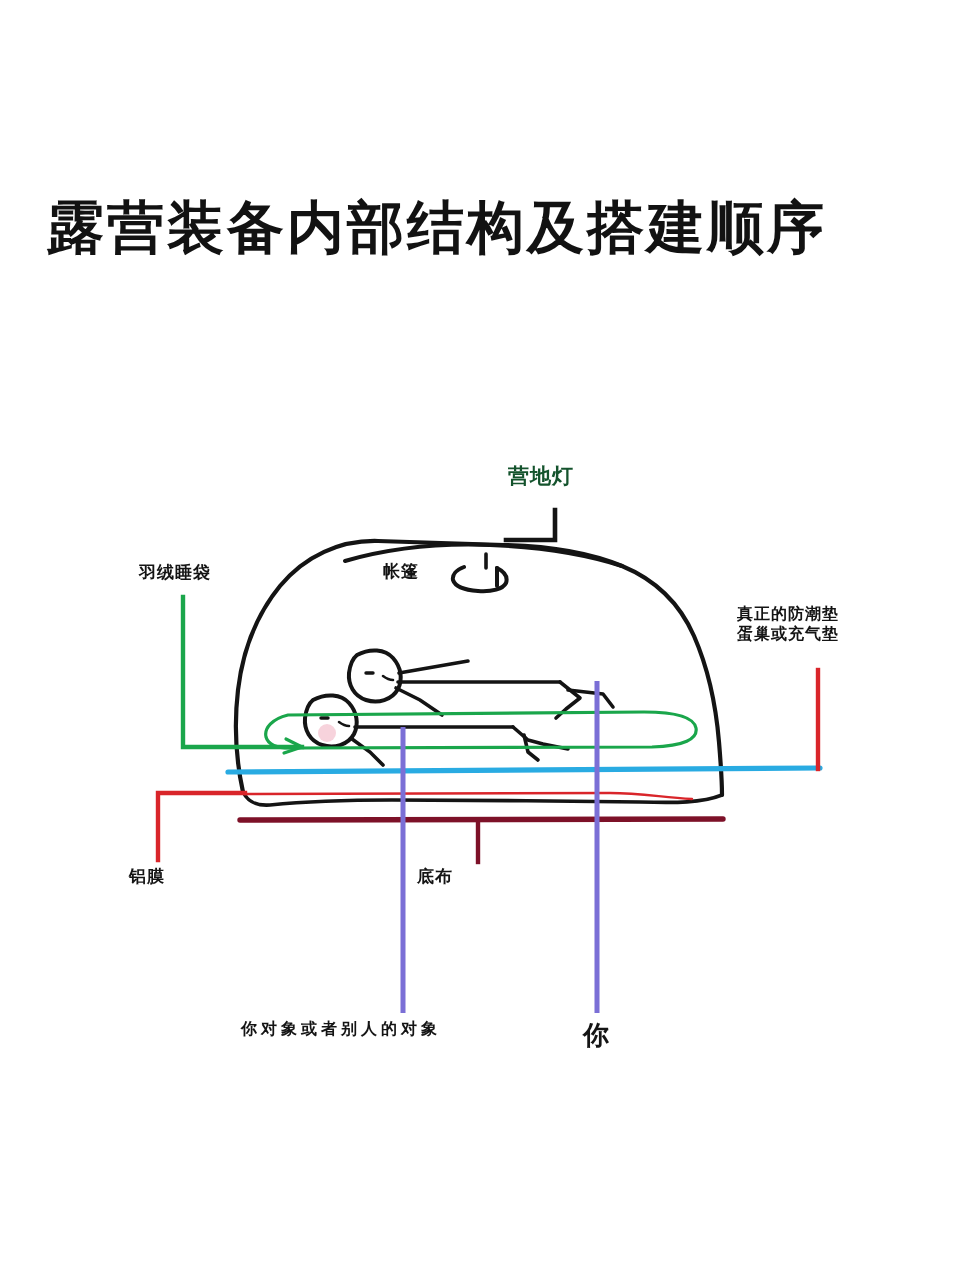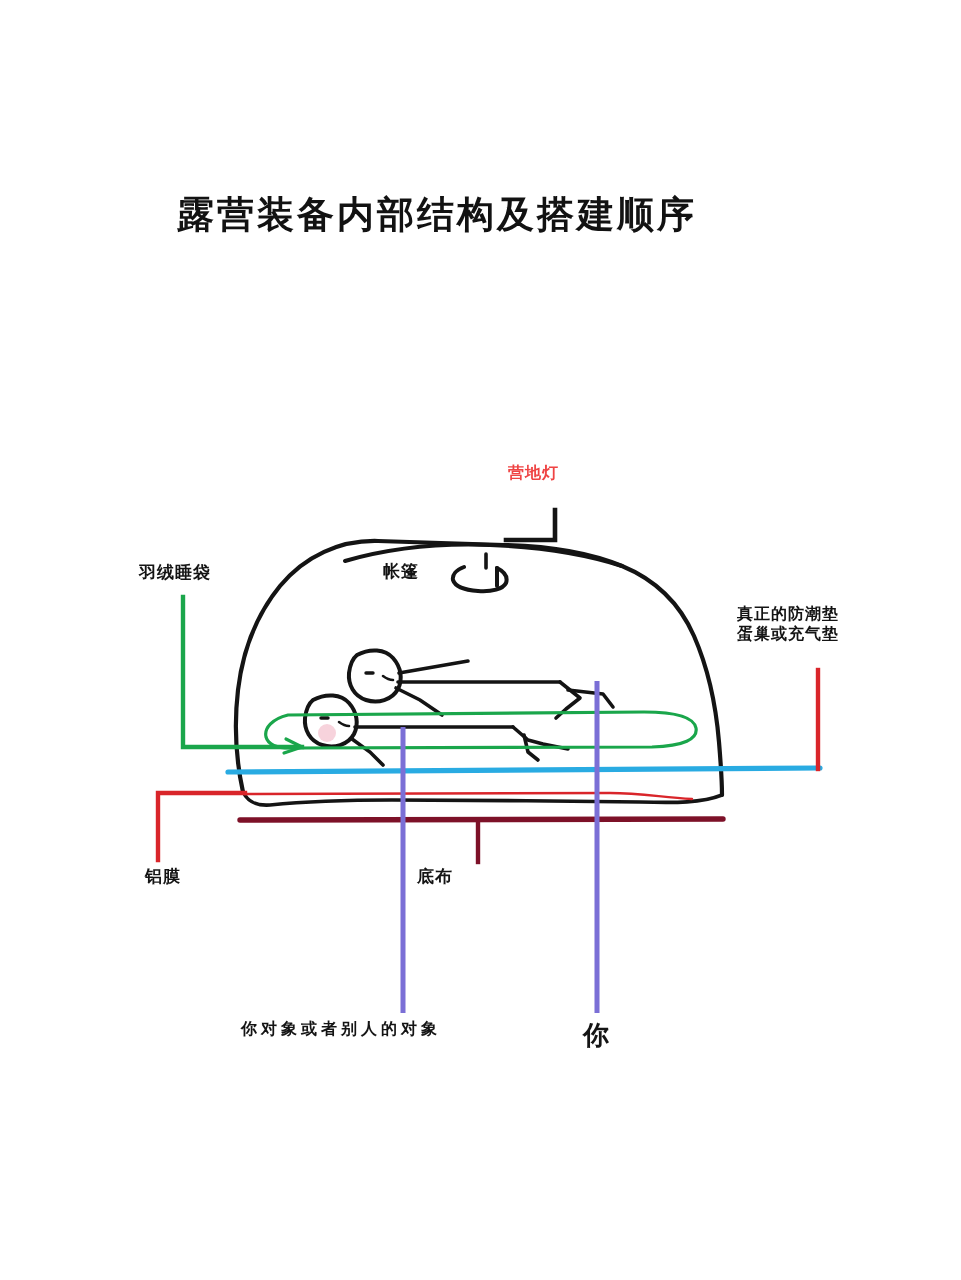--- a/index.html
+++ b/index.html
@@ -22,45 +22,45 @@
     height: 1280px;
   }
   .diagram-title {
     position: absolute;
     left: 0;
     top: 190px;
     width: 874px;
     text-align: center;
     font-family: "DejaVu Serif", "Liberation Serif", serif;
     font-weight: 700;
-    font-size: 37px;
+    font-size: 57px;
     letter-spacing: 3px;
     color: #121212;
     white-space: nowrap;
   }
   .lbl {
     position: absolute;
     font-family: "DejaVu Serif", "Liberation Serif", serif;
     font-weight: 700;
     font-size: 17px;
     color: #141414;
     letter-spacing: 1px;
     white-space: nowrap;
     line-height: 1.25;
   }
   .lbl-lamp {
     left: 508px;
     top: 463px;
-    color: #ef4444;
-    font-size: 16px;
+    color: #14532d;
+    font-size: 21px;
   }
   .lbl-sleepbag { left: 139px; top: 562px; }
   .lbl-tent     { left: 383px; top: 561px; text-align: center; }
   .lbl-pad      { left: 737px; top: 604px; font-size: 16px; }
-  .lbl-foil     { left: 129px; top: 866px; margin-left: 16px; }
+  .lbl-foil     { left: 129px; top: 866px; }
   .lbl-ground   { left: 417px; top: 866px; }
   .lbl-partner  { left: 241px; top: 1019px; font-size: 16px; letter-spacing: 4px; }
   .lbl-you      { left: 583px; top: 1019px; font-size: 26px; }
 </style>
 </head>
 <body>
 
 <svg id="canvas" viewBox="0 0 961 1280">
 
   <g>

